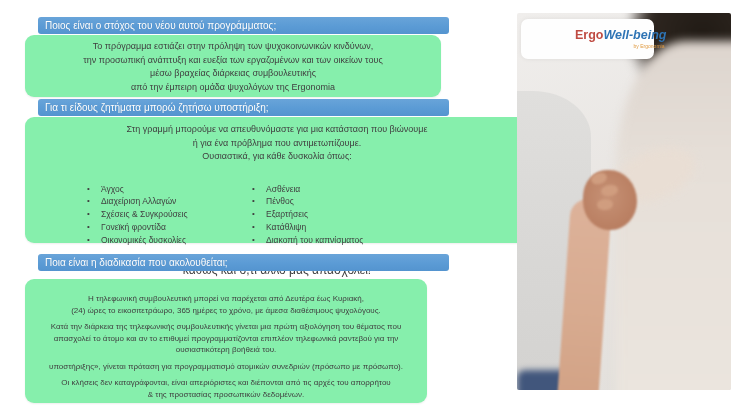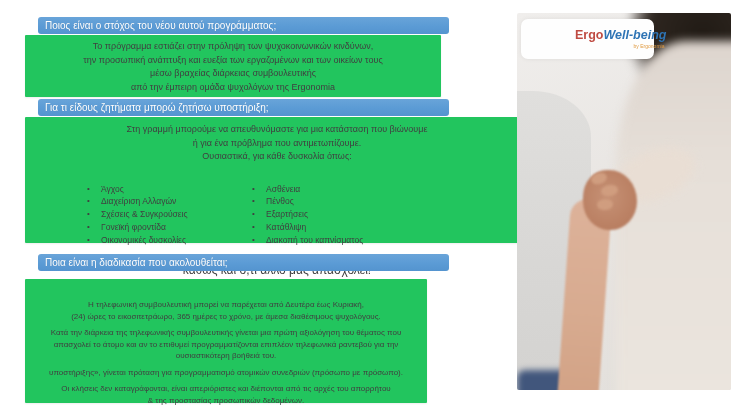--- a/index.html
+++ b/index.html
@@ -12,26 +12,26 @@
     position:absolute;left:32px;width:411px;height:17px;
     background:linear-gradient(180deg,#69a4d9 0%,#5b9bd5 55%,#5494cf 100%);
     border-radius:3px;color:#ffffff;font-size:10px;line-height:17px;
     padding-left:7px;box-sizing:border-box;white-space:nowrap;
     text-shadow:0 0 1px rgba(0,0,0,0.15);
     margin-left:6px;
   }
   .bar1{top:17px;} .bar2{top:99px;} .bar3{top:254px;}
   
   .panel{
-    position:absolute;left:25px;background:#22c55e;border-radius:1px;
+    position:absolute;left:25px;background:#86efac;border-radius:9px;
     box-shadow:0 1px 2px rgba(0,0,0,0.07);box-sizing:border-box;text-align:center;
   }
   .panel1{top:35px;width:416px;height:62px;padding-top:5px;font-size:9px;line-height:13.5px;}
   .panel2{top:117px;width:504px;height:126px;padding-top:6px;font-size:9px;line-height:13.5px;}
-  .panel3{top:279px;width:402px;height:124px;padding-top:20px;font-size:8px;line-height:11.5px;}
+  .panel3{top:279px;width:402px;height:124px;padding-top:14px;font-size:8px;line-height:11.5px;}
   .panel .ln{white-space:nowrap;}
   .panel3 .para{margin-bottom:5px;}
   .panel3 .para:last-child{margin-bottom:0;}
   
   .bullets{
     display:flex;text-align:left;font-size:8.5px;line-height:12.8px;
     padding-left:62px;margin-top:19px;
   }
   .bullets .col{width:165px;}
   .bullets .col2{width:170px;}

